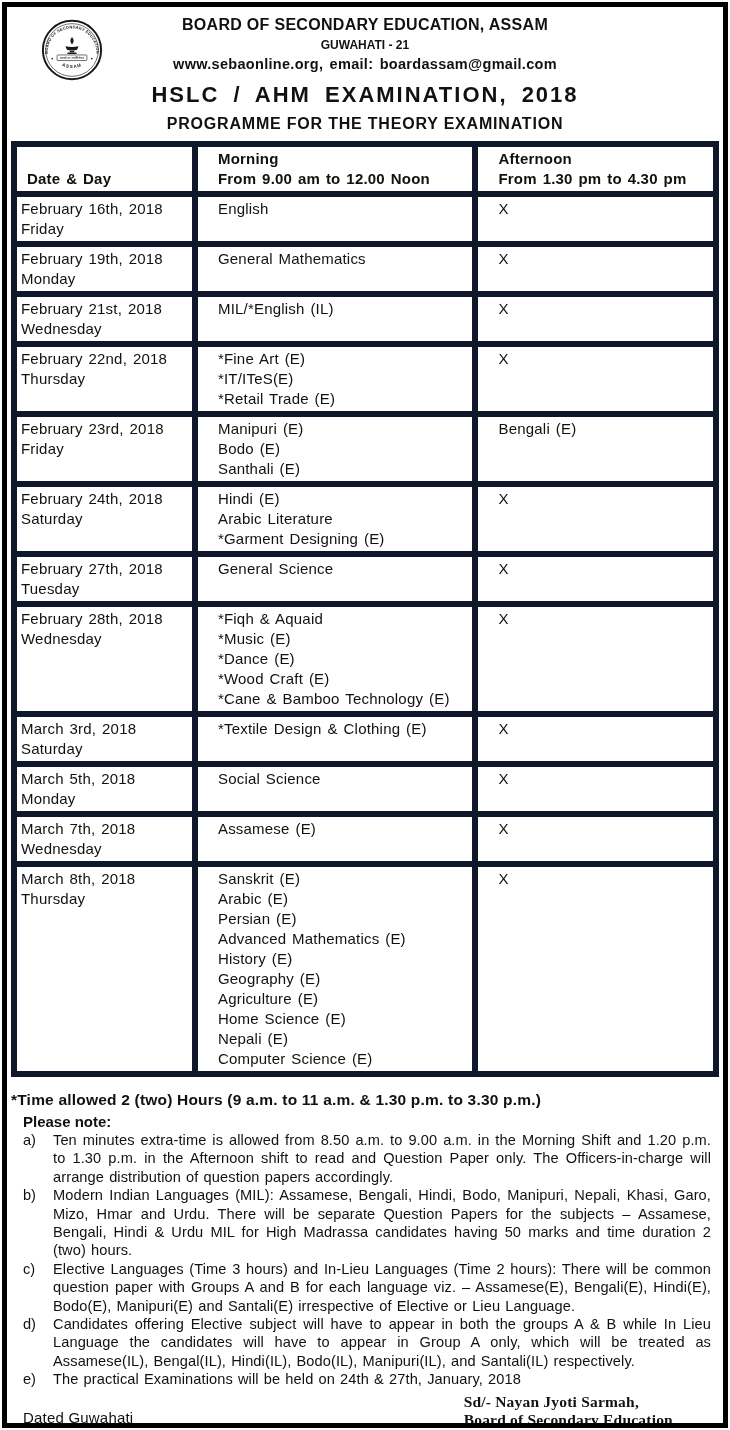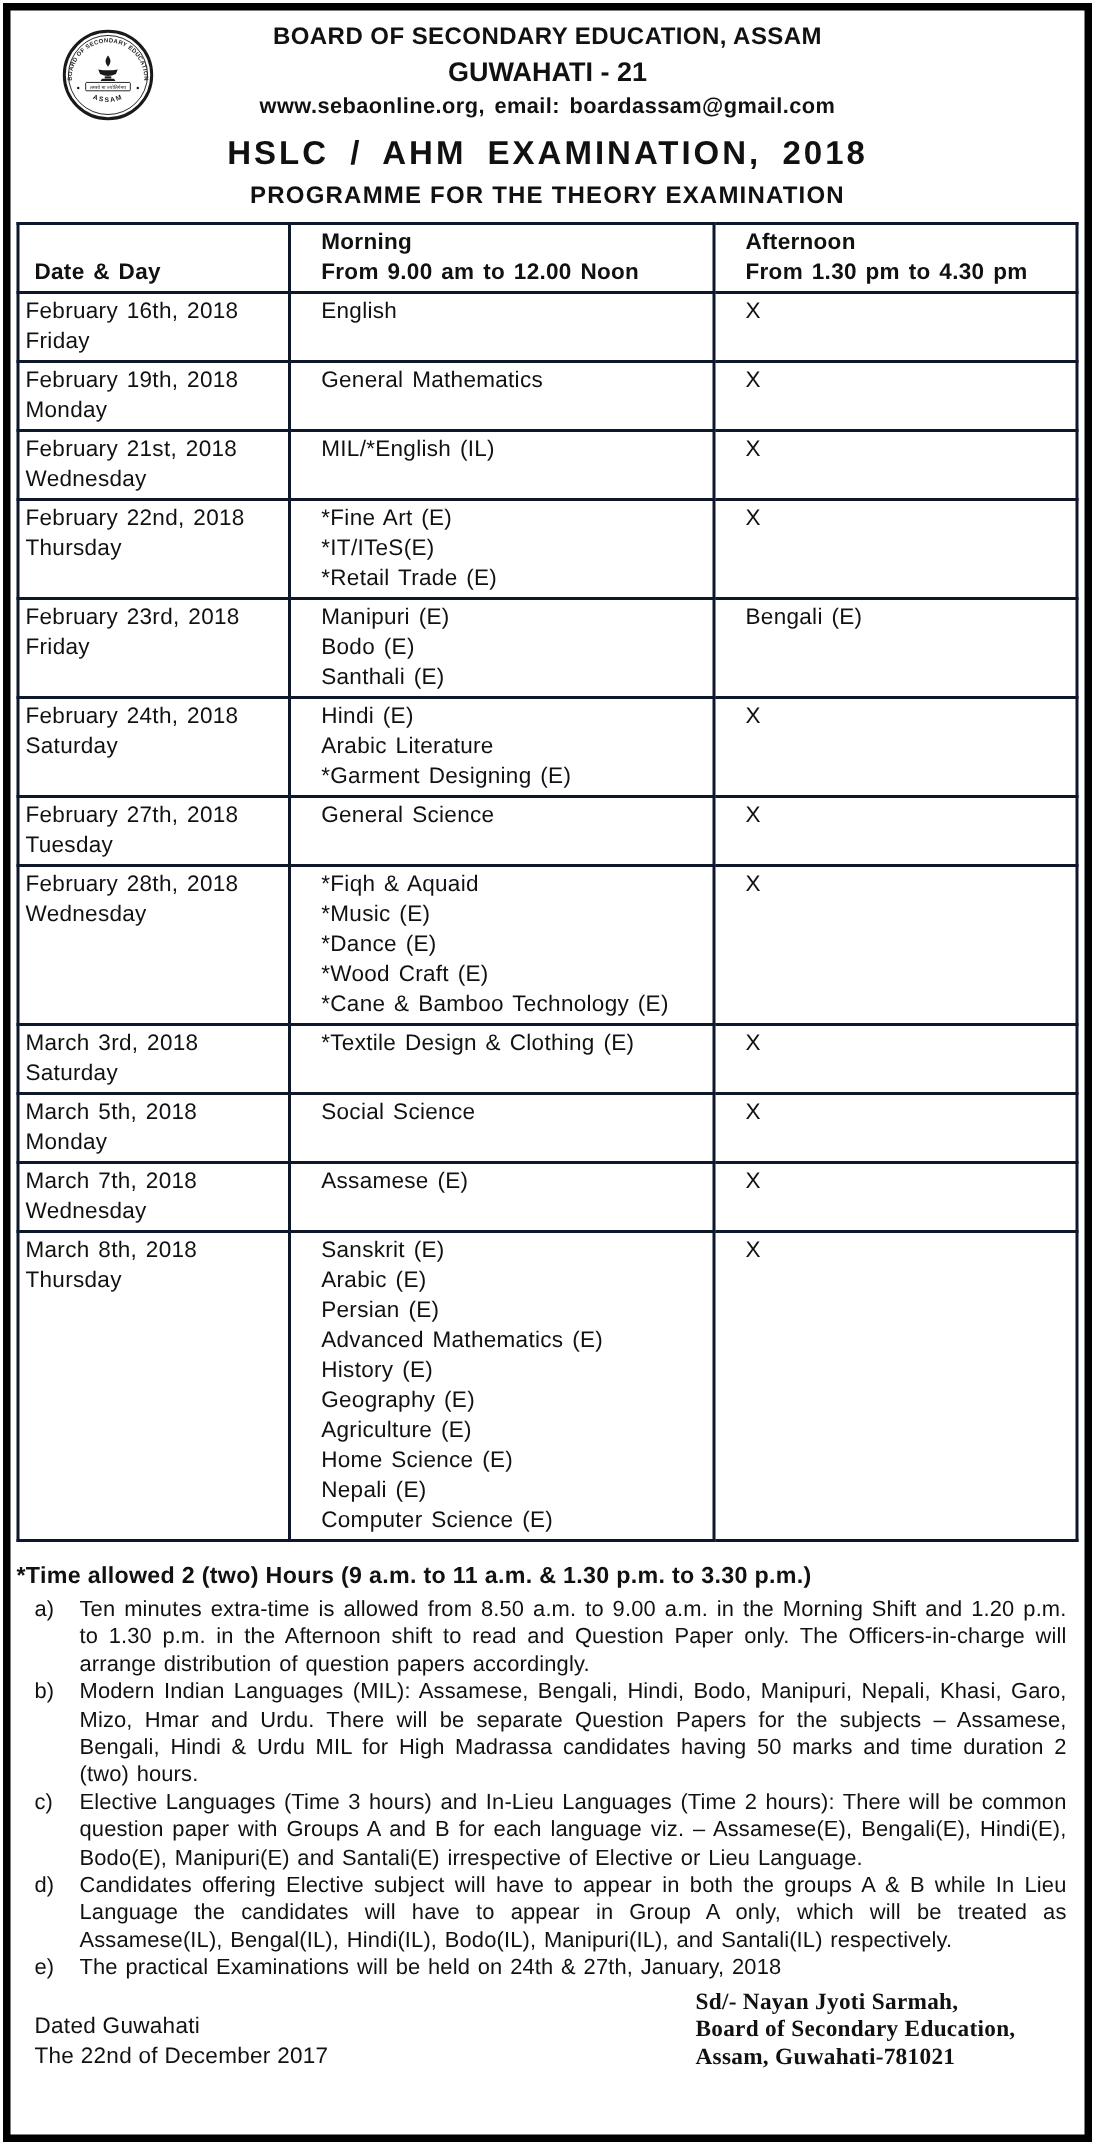--- a/index.html
+++ b/index.html
@@ -13,29 +13,29 @@
     overflow:hidden;
     position:relative;
     background:#fff;
   }
 
   
   header { text-align:center; padding-top:9px; position:relative; }
   .logo { position:absolute; left:30px; top:12px; width:62px; height:62px; }
   .logo svg { width:100%; height:100%; }
   .org-name { font-size:16px; font-weight:bold; letter-spacing:0.3px; }
-  .city-line { font-size:18px; font-weight:bold; margin-top:4px; }
+  .city-line { font-size:12px; font-weight:bold; margin-top:4px; }
   .contact-line { font-size:14.5px; font-weight:bold; margin-top:4px; letter-spacing:0.3px; word-spacing:2px; }
   .exam-title { font-size:22px; font-weight:bold; letter-spacing:2px; word-spacing:6px; margin-top:10px; }
   .programme-title { font-size:16px; font-weight:bold; letter-spacing:0.8px; margin-top:7px; padding-bottom:8px; }
 
   
   table { width:100%; border-collapse:collapse; table-layout:fixed; }
   th, td {
-    border:2px solid #0f172a;
+    border:6px solid #0f172a;
     font-size:15px; line-height:20px;
     padding:2px 6px 2px 20px;
     vertical-align:top; text-align:left;
     letter-spacing:0.2px; word-spacing:1.5px;
   }
   .col-date { width:25.8%; }
   .col-morning { width:40.3%; }
   .col-afternoon { width:33.9%; }
   thead th { font-weight:bold; }
   th.col-date { vertical-align:bottom; padding-left:10px; }
@@ -272,20 +272,21 @@
           <td class="cell-afternoon col-afternoon">
             <div>X</div>
           </td>
         </tr>
       </tbody>
   </table>
 
   <div class="time-note">*Time allowed 2 (two) Hours (9 a.m. to 11 a.m. &amp; 1.30 p.m. to 3.30 p.m.)</div>
 
   <section class="notes">
+    <div class="notes-heading">Please note:</div>
     <div id="notes-list">
         <div class="note-item">
           <span class="note-label">a)</span>
           <div class="note-text">Ten minutes extra-time is allowed from 8.50 a.m. to 9.00 a.m. in the Morning Shift and 1.20 p.m. to 1.30 p.m. in the Afternoon shift to read and Question Paper only. The Officers-in-charge will arrange distribution of question papers accordingly.</div>
         </div>
         <div class="note-item">
           <span class="note-label">b)</span>
           <div class="note-text">Modern Indian Languages (MIL): Assamese, Bengali, Hindi, Bodo, Manipuri, Nepali, Khasi, Garo, Mizo, Hmar and Urdu. There will be separate Question Papers for the subjects – Assamese, Bengali, Hindi &amp; Urdu MIL for High Madrassa candidates having 50 marks and time duration 2 (two) hours.</div>
         </div>
         <div class="note-item">

